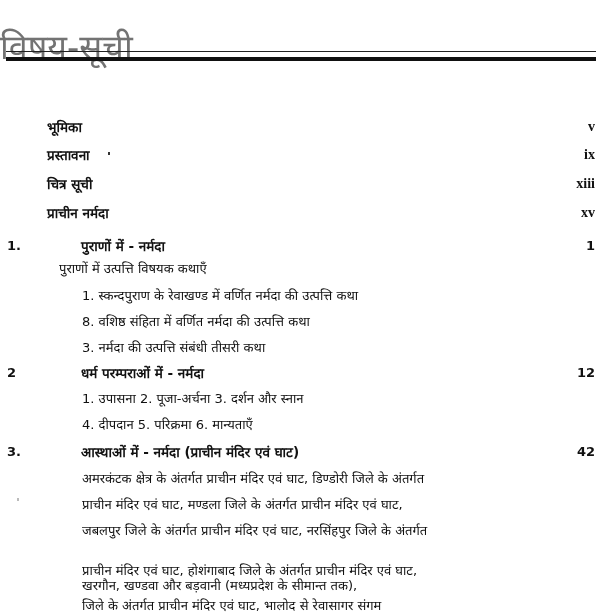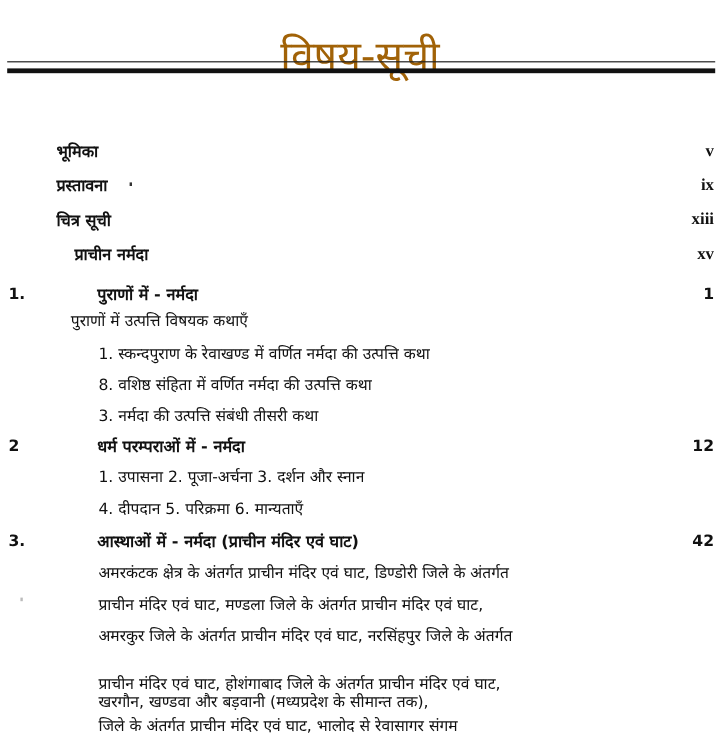--- a/index.html
+++ b/index.html
@@ -1,17 +1,17 @@
 <!DOCTYPE html>
 <html><head>
   <meta charset="utf-8">
   <style>
     html, body { margin:0; padding:0; background:#ffffff; }
     body { width:600px; height:616px; position:relative; overflow:hidden; color:#111; font-family:"DejaVu Sans", sans-serif; }
-    .title { position:absolute; left:0; width:600px; top:2px; text-align:center; font-size:34px; font-weight:normal; line-height:44px; color:#a16207; }
+    .title { position:absolute; left:0; width:600px; top:2px; text-align:left; font-size:34px; font-weight:normal; line-height:44px; color:#737373; }
     .rule-thin { position:absolute; left:6px; width:590px; top:51px; height:1px; background:#222; }
     .rule-thick { position:absolute; left:6px; width:590px; top:57px; height:4px; background:#111; }
     .row { position:absolute; left:0; width:600px; }
     .lbl { position:absolute; font-size:13.5px; line-height:20px; white-space:nowrap;margin-left:40px; }
     .bold { font-weight:bold; }
     .pg { position:absolute; right:5px; font-size:14px; font-weight:bold; font-family:"Liberation Serif", serif; line-height:20px; text-align:right; }
     .pg.arabic { font-family:"DejaVu Sans", sans-serif; font-size:13px; }
     .num { position:absolute; left:7px; font-size:13px; font-weight:bold; line-height:20px; }
     .sub { position:absolute; left:41px; font-size:13px; line-height:20px; white-space:nowrap;margin-left:18px; }
     .sub2 { position:absolute; left:41px; font-size:13px; line-height:20px; white-space:nowrap;margin-left:41px; }
@@ -31,21 +31,21 @@
 <div class="row" style="top:145px">
   <span class="lbl bold" style="left:7px">प्रस्तावना</span>
   <span class="pg">ix</span>
 </div>
 <div class="dot" style="left:108px;top:152px"></div>
 <div class="row" style="top:174px">
   <span class="lbl bold" style="left:7px">चित्र सूची</span>
   <span class="pg">xiii</span>
 </div>
 <div class="row" style="top:203px">
-  <span class="lbl bold" style="left:22px">प्राचीन नर्मदा</span>
+  <span class="lbl bold" style="left:7px">प्राचीन नर्मदा</span>
   <span class="pg">xv</span>
 </div>
 
 <div class="row" style="top:236px">
   <span class="num">1.</span>
   <span class="lbl bold" style="left:41px">पुराणों में - नर्मदा</span>
   <span class="pg arabic">1</span>
 </div>
 <span class="sub" style="top:259px">पुराणों में उत्पत्ति विषयक कथाएँ</span>
 <span class="sub2" style="top:286px">1. स्कन्दपुराण के रेवाखण्ड में वर्णित नर्मदा की उत्पत्ति कथा</span>
@@ -60,18 +60,18 @@
 <span class="sub2" style="top:389px">1. उपासना  2. पूजा-अर्चना 3. दर्शन और स्नान</span>
 <span class="sub2" style="top:415px">4. दीपदान 5. परिक्रमा 6. मान्यताएँ</span>
 
 <div class="row" style="top:442px">
   <span class="num">3.</span>
   <span class="lbl bold" style="left:41px">आस्थाओं में - नर्मदा (प्राचीन मंदिर एवं घाट)</span>
   <span class="pg arabic">42</span>
 </div>
 <span class="sub2" style="top:469px">अमरकंटक क्षेत्र के अंतर्गत प्राचीन मंदिर एवं घाट, डिण्डोरी जिले के अंतर्गत</span>
 <span class="sub2" style="top:495px">प्राचीन मंदिर एवं घाट, मण्डला जिले के अंतर्गत प्राचीन मंदिर एवं घाट,</span>
-<span class="sub2" style="top:521px">अमरकुर जिले के अंतर्गत प्राचीन मंदिर एवं घाट, नरसिंहपुर जिले के अंतर्गत</span>
+<span class="sub2" style="top:521px">जबलपुर जिले के अंतर्गत प्राचीन मंदिर एवं घाट, नरसिंहपुर जिले के अंतर्गत</span>
 <span class="sub2" style="top:561px">प्राचीन मंदिर एवं घाट, होशंगाबाद जिले के अंतर्गत प्राचीन मंदिर एवं घाट,</span>
 <span class="sub2" style="top:576px">खरगौन, खण्डवा और बड़वानी (मध्यप्रदेश के सीमान्त तक),</span>
 <span class="sub2" style="top:596px">जिले के अंतर्गत प्राचीन मंदिर एवं घाट, भालोद से रेवासागर संगम</span>
 
 <div class="dot" style="left:17px;top:498px;background:#bbb"></div>
 
 </body></html>

